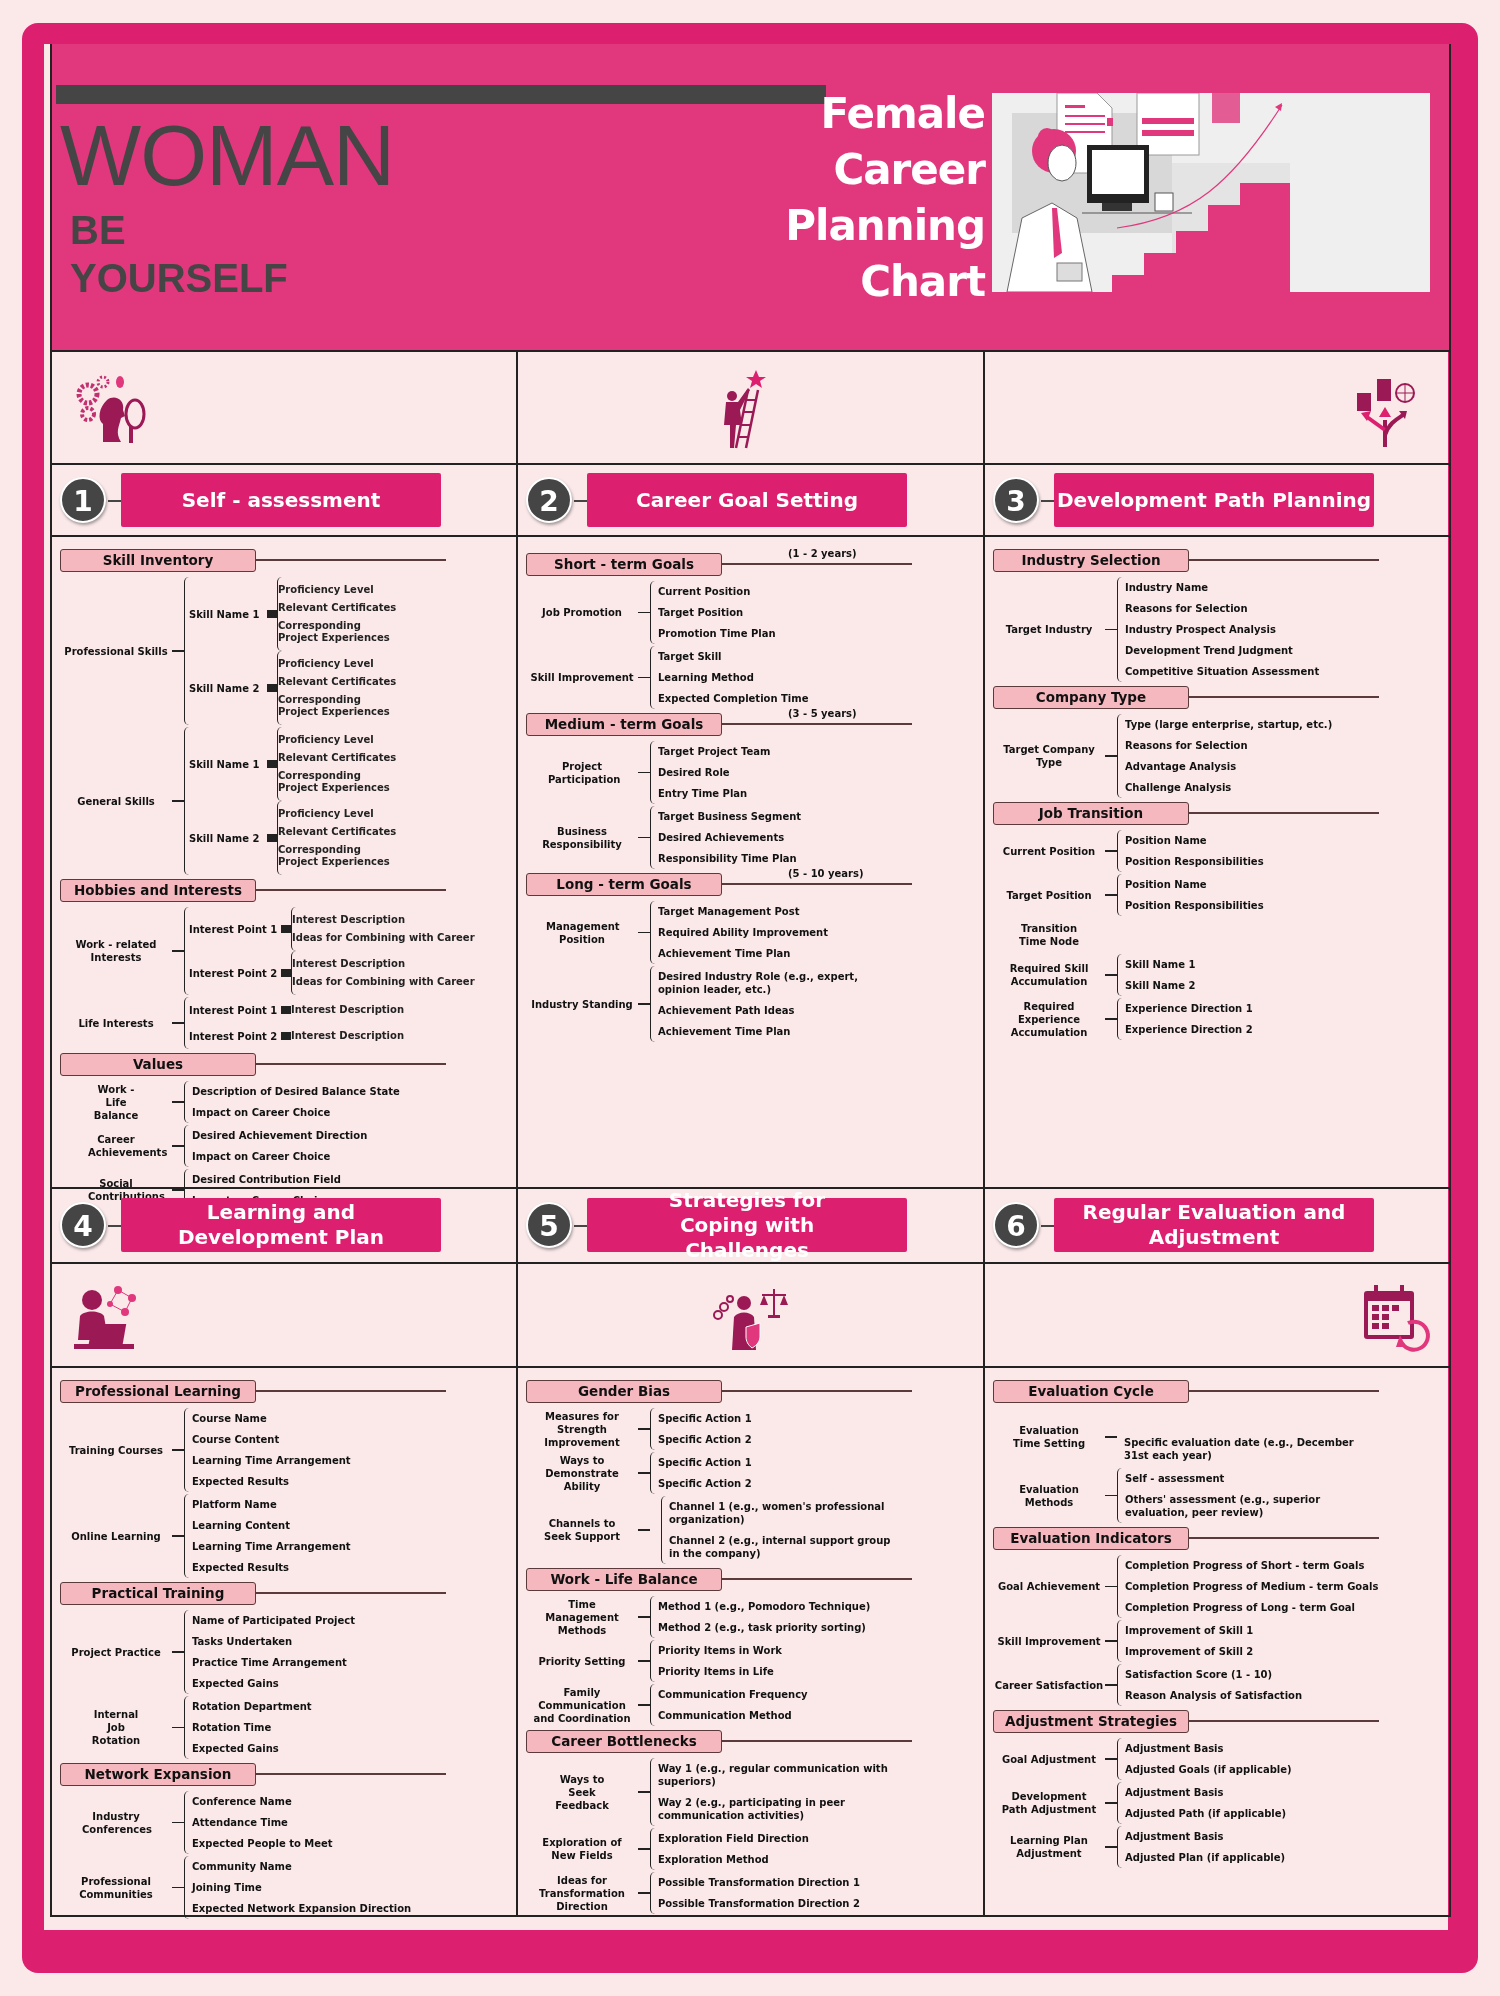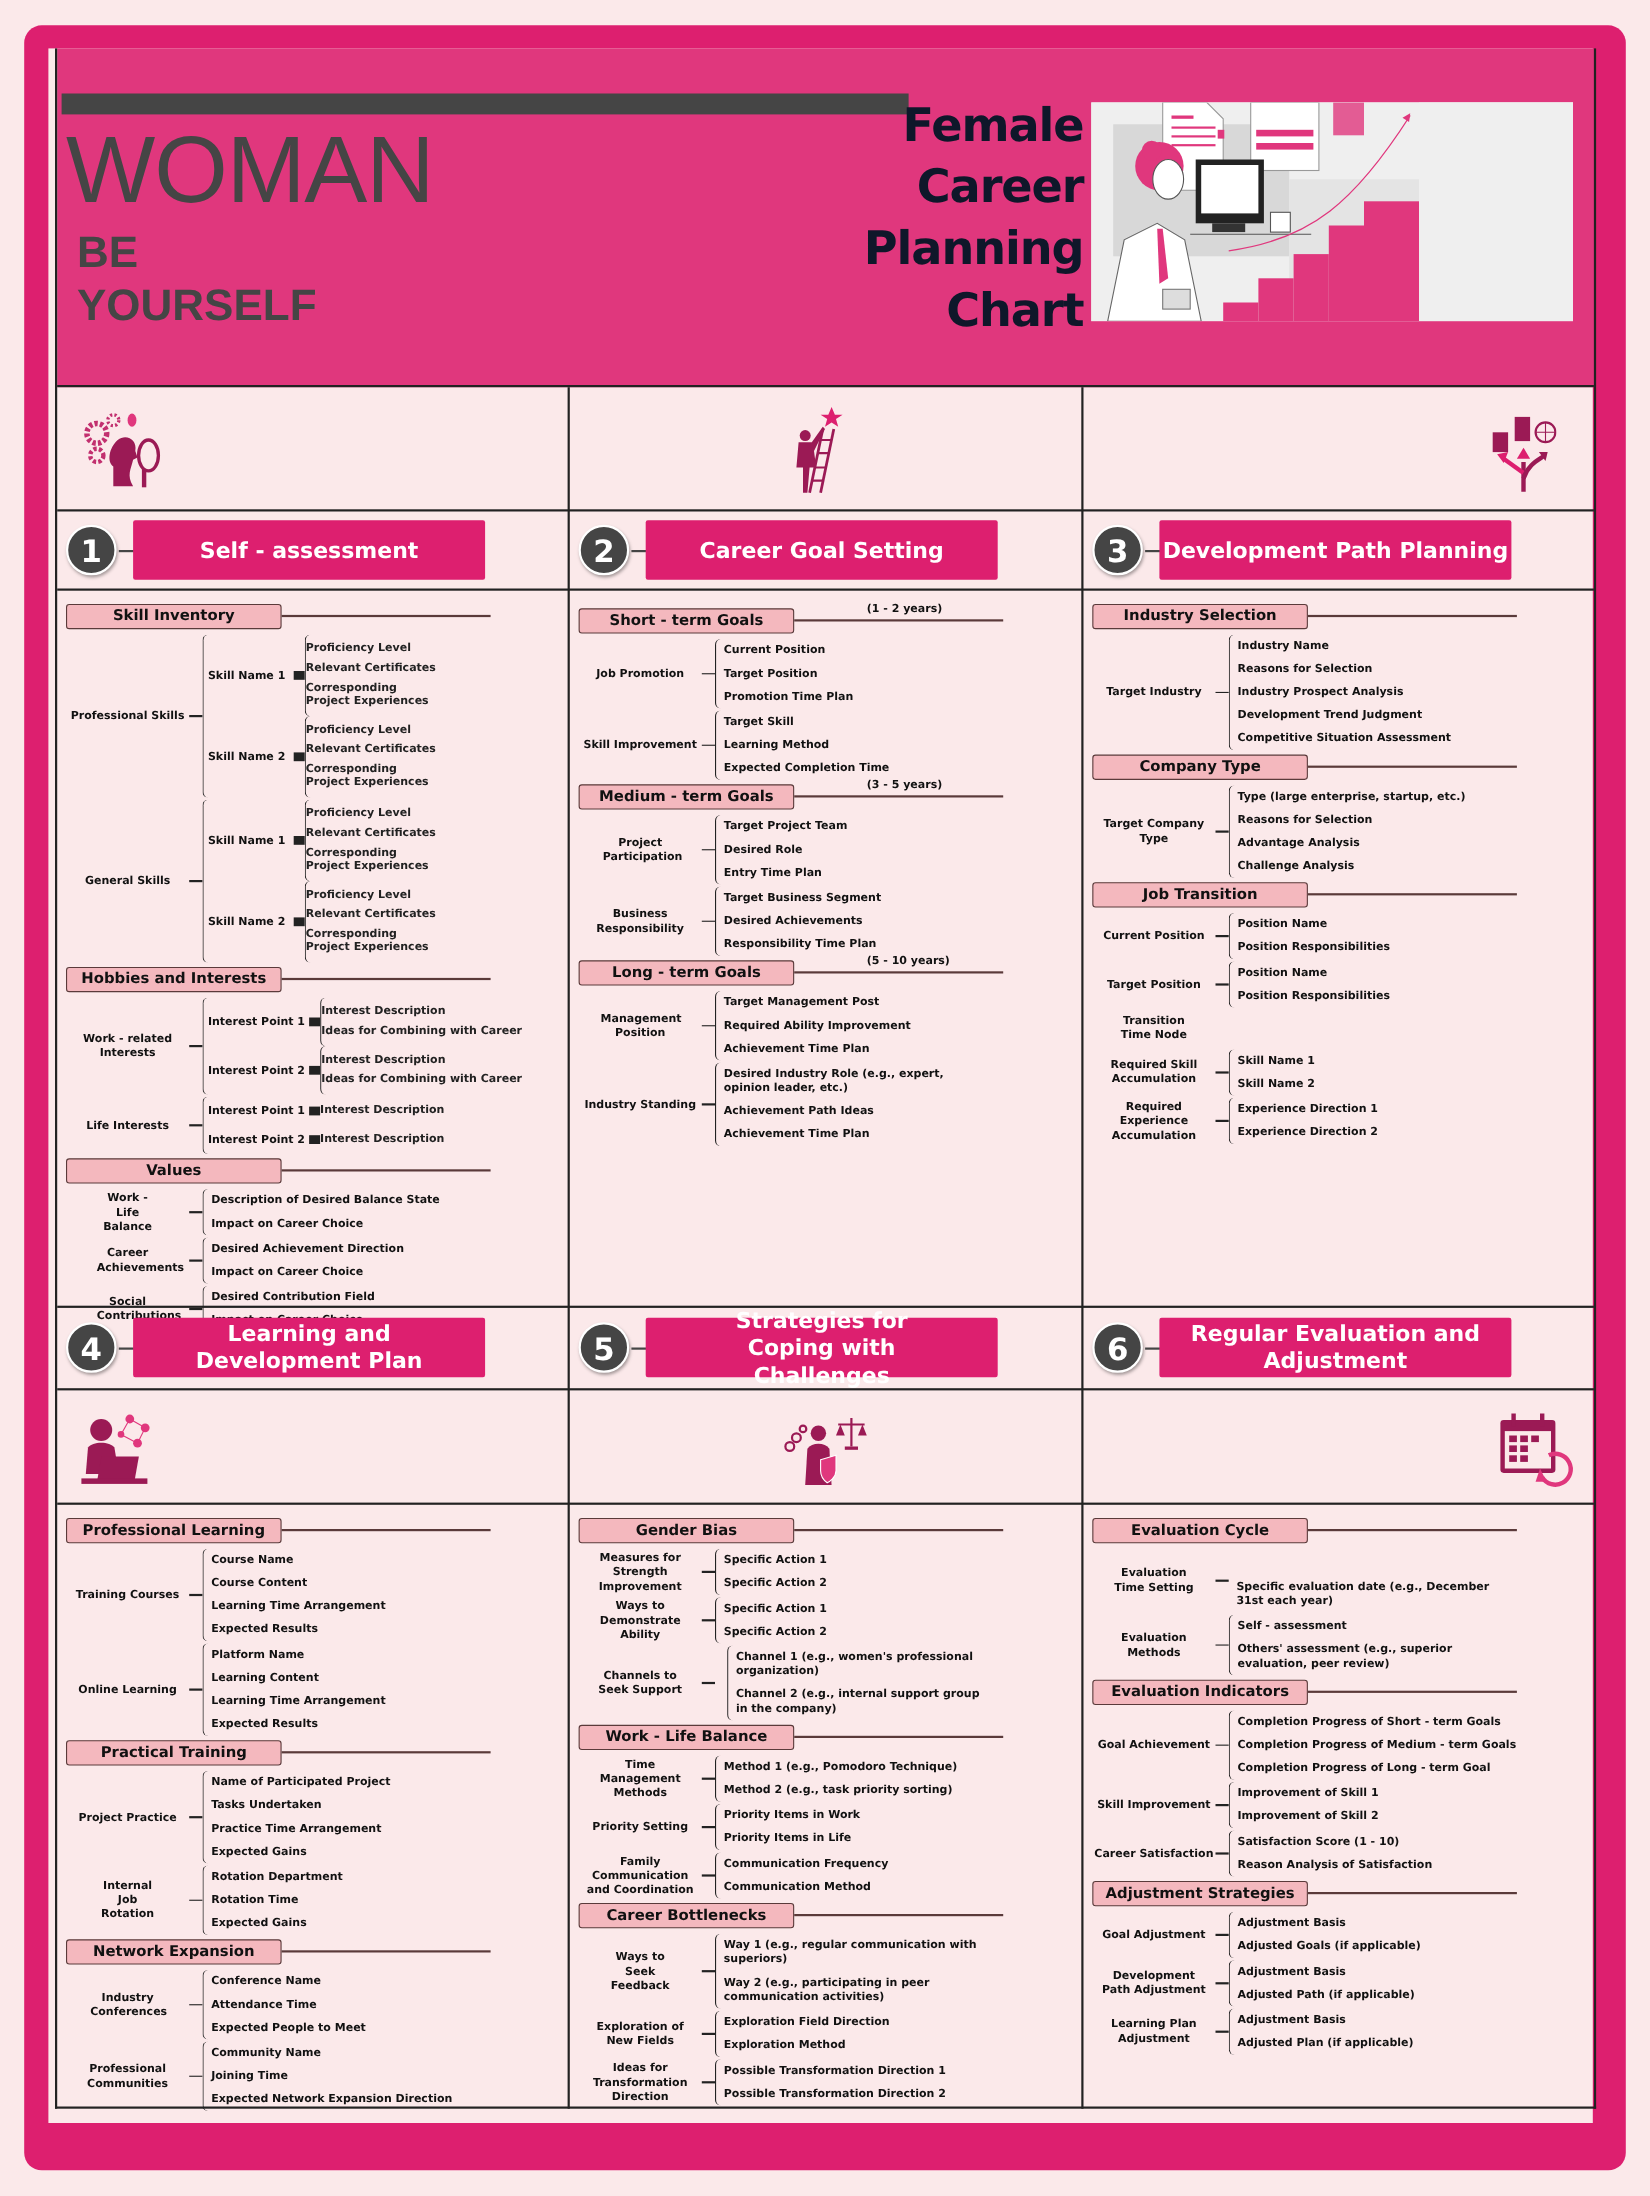--- a/index.html
+++ b/index.html
@@ -28,21 +28,21 @@
   .header .woman {
     position: absolute; left: 8px; top: 68px; font-family: "Liberation Sans", sans-serif;
     font-size: 86px; color: #454545; letter-spacing: -1px; font-weight: normal; line-height: 1;
   }
   .header .be {
     position: absolute; left: 18px; top: 162px; font-family: "Liberation Sans", sans-serif;
     font-size: 40px; font-weight: bold; color: #454545; line-height: 1.2;
   }
   .header .title {
     position: absolute; right: 464px; top: 42px; text-align: right;
-    font-family: "DejaVu Sans", sans-serif; font-weight: bold; color: #0f172a;
+    font-family: "DejaVu Sans", sans-serif; font-weight: bold; color: #ffffff;
     font-size: 42px; line-height: 56px; letter-spacing: -1px;
   }
   .header .illus {
     position: absolute; left: 940px; top: 49px; width: 438px; height: 199px;
     background: #f0f0f0; overflow: hidden;
   }
   .vline { position: absolute; width: 2px; background: #222; }
   .hline { position: absolute; height: 2px; background: #222; left: 52px; width: 1397px; }
 
   .icon-cell { position: absolute; height: 110px; }

